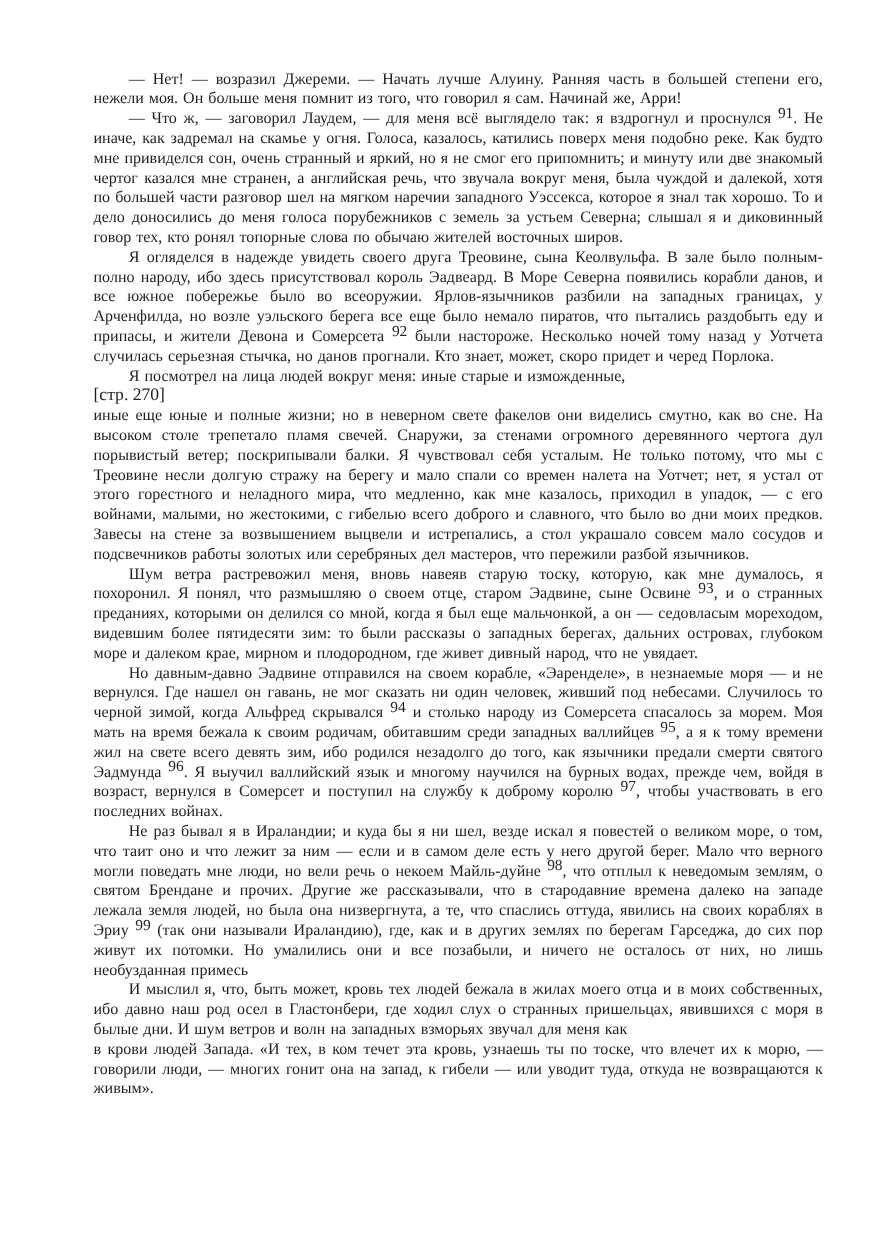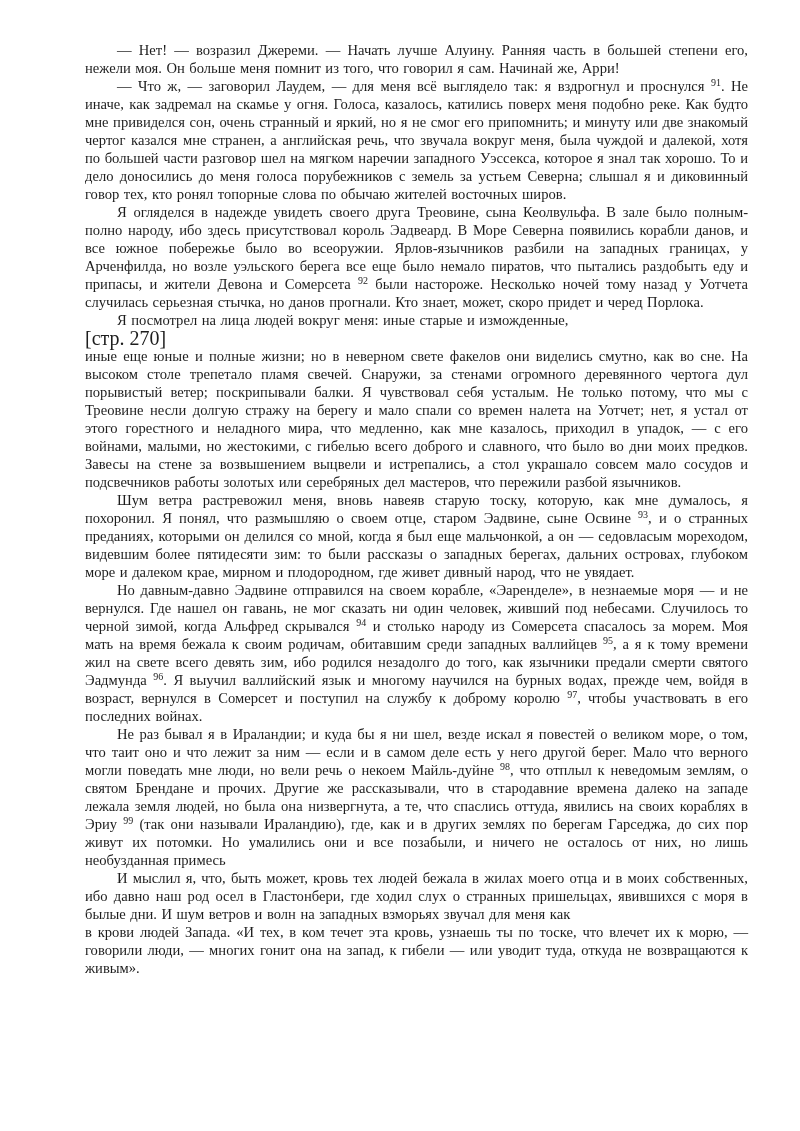--- a/index.html
+++ b/index.html
@@ -10,50 +10,50 @@
   body {
     width: 800px;
     height: 1131px;
     overflow: hidden;
     font-family: "Liberation Serif", "DejaVu Serif", serif;
   }
   .page {
     box-sizing: border-box;
     width: 800px;
     height: 1131px;
-    padding: 41px 52px 30px 85px;
+    padding: 63px 52px 30px 85px;
     background: #ffffff;
     overflow: hidden;
   }
   .text-block {
     width: 100%;
   }
   p.para {
     margin: 0;
     font-size: 14.6px;
     line-height: 18px;
     color: #1d1d1d;
     text-align: justify;
     word-spacing: 0.06em;
     hyphens: none;
   }
   p.para.indent {
     text-indent: 32px;
   }
   p.marker {
     margin: 0;
-    font-size: 20px;
+    font-size: 16px;
     line-height: 18px;
     color: #1d1d1d;
     text-align: left;
   }
   .gap-small { margin-top: 13px; }
   .gap-large { margin-top: 31px; }
   sup.fnref {
-    font-size: 10px;
+    font-size: 14px;
     line-height: 0;
     vertical-align: baseline;
     position: relative;
     top: -5px;
     letter-spacing: 0;
     color: #1d1d1d;
   }
 </style>
 </head>
 <body>

